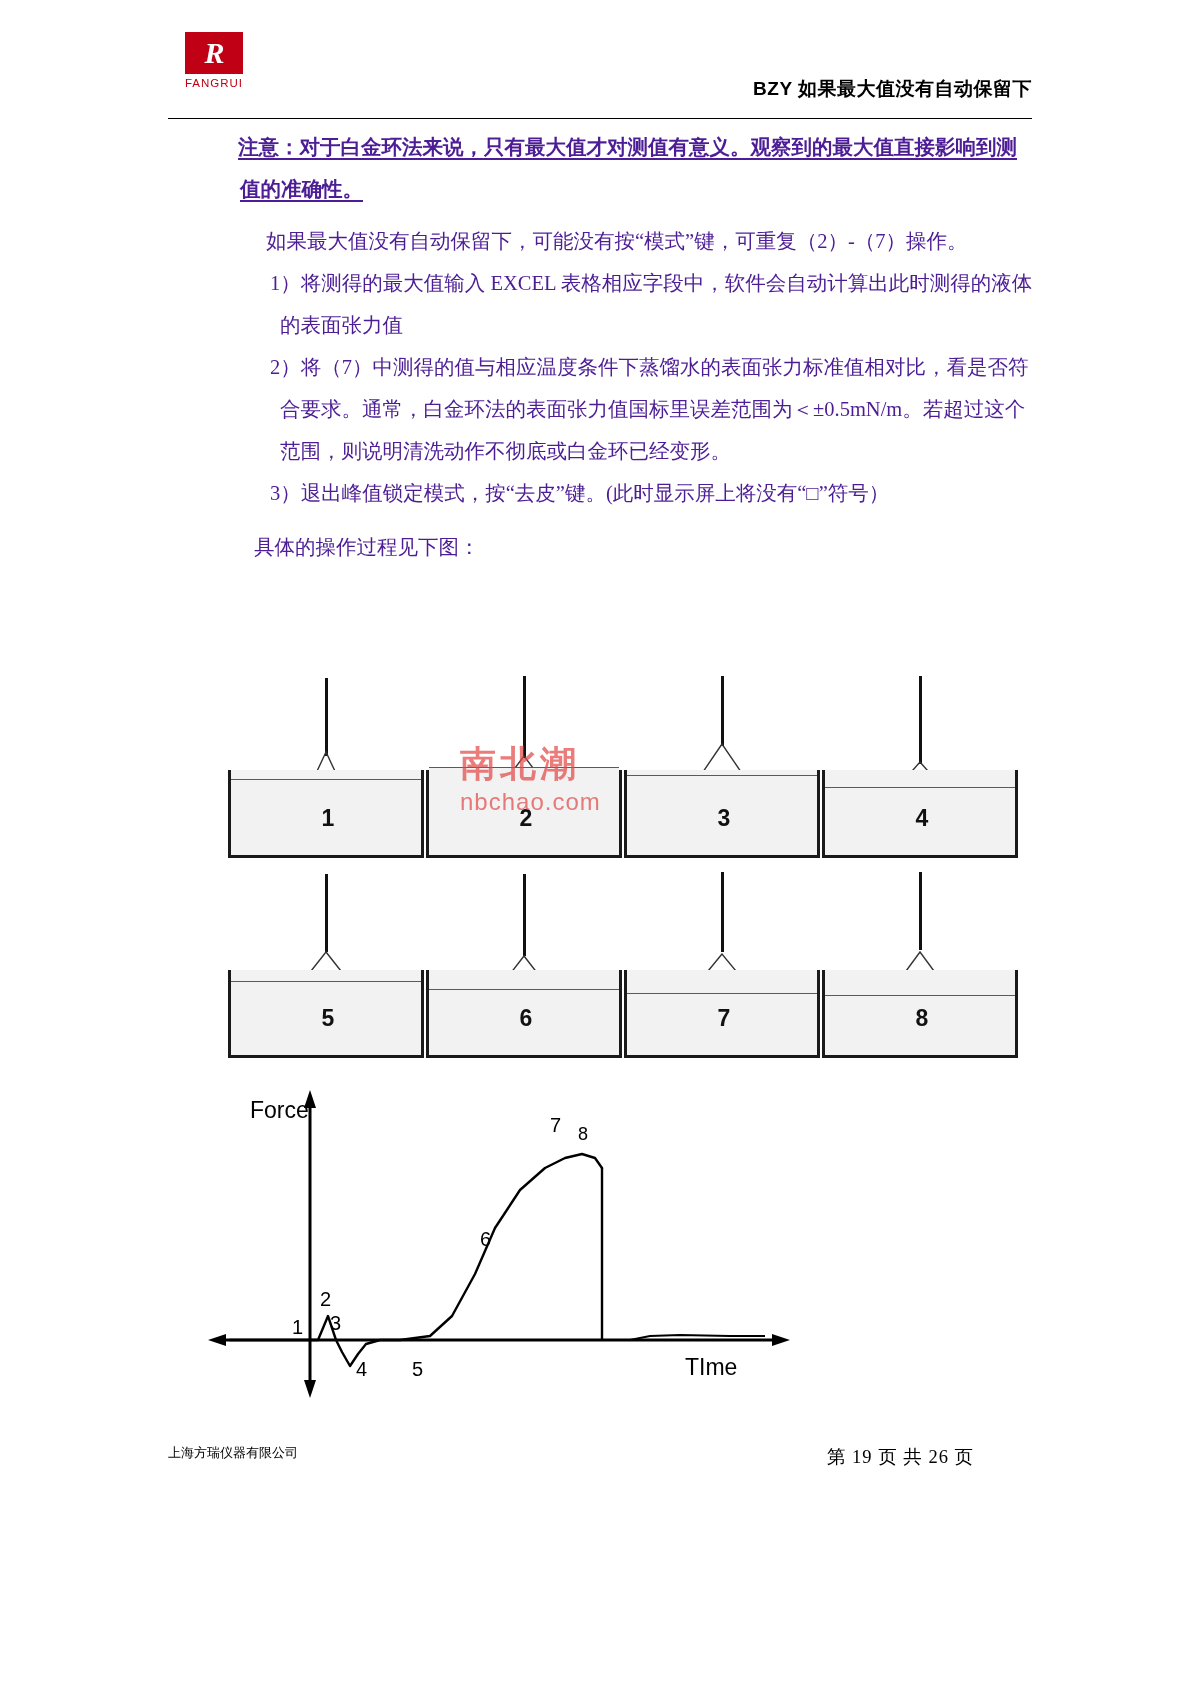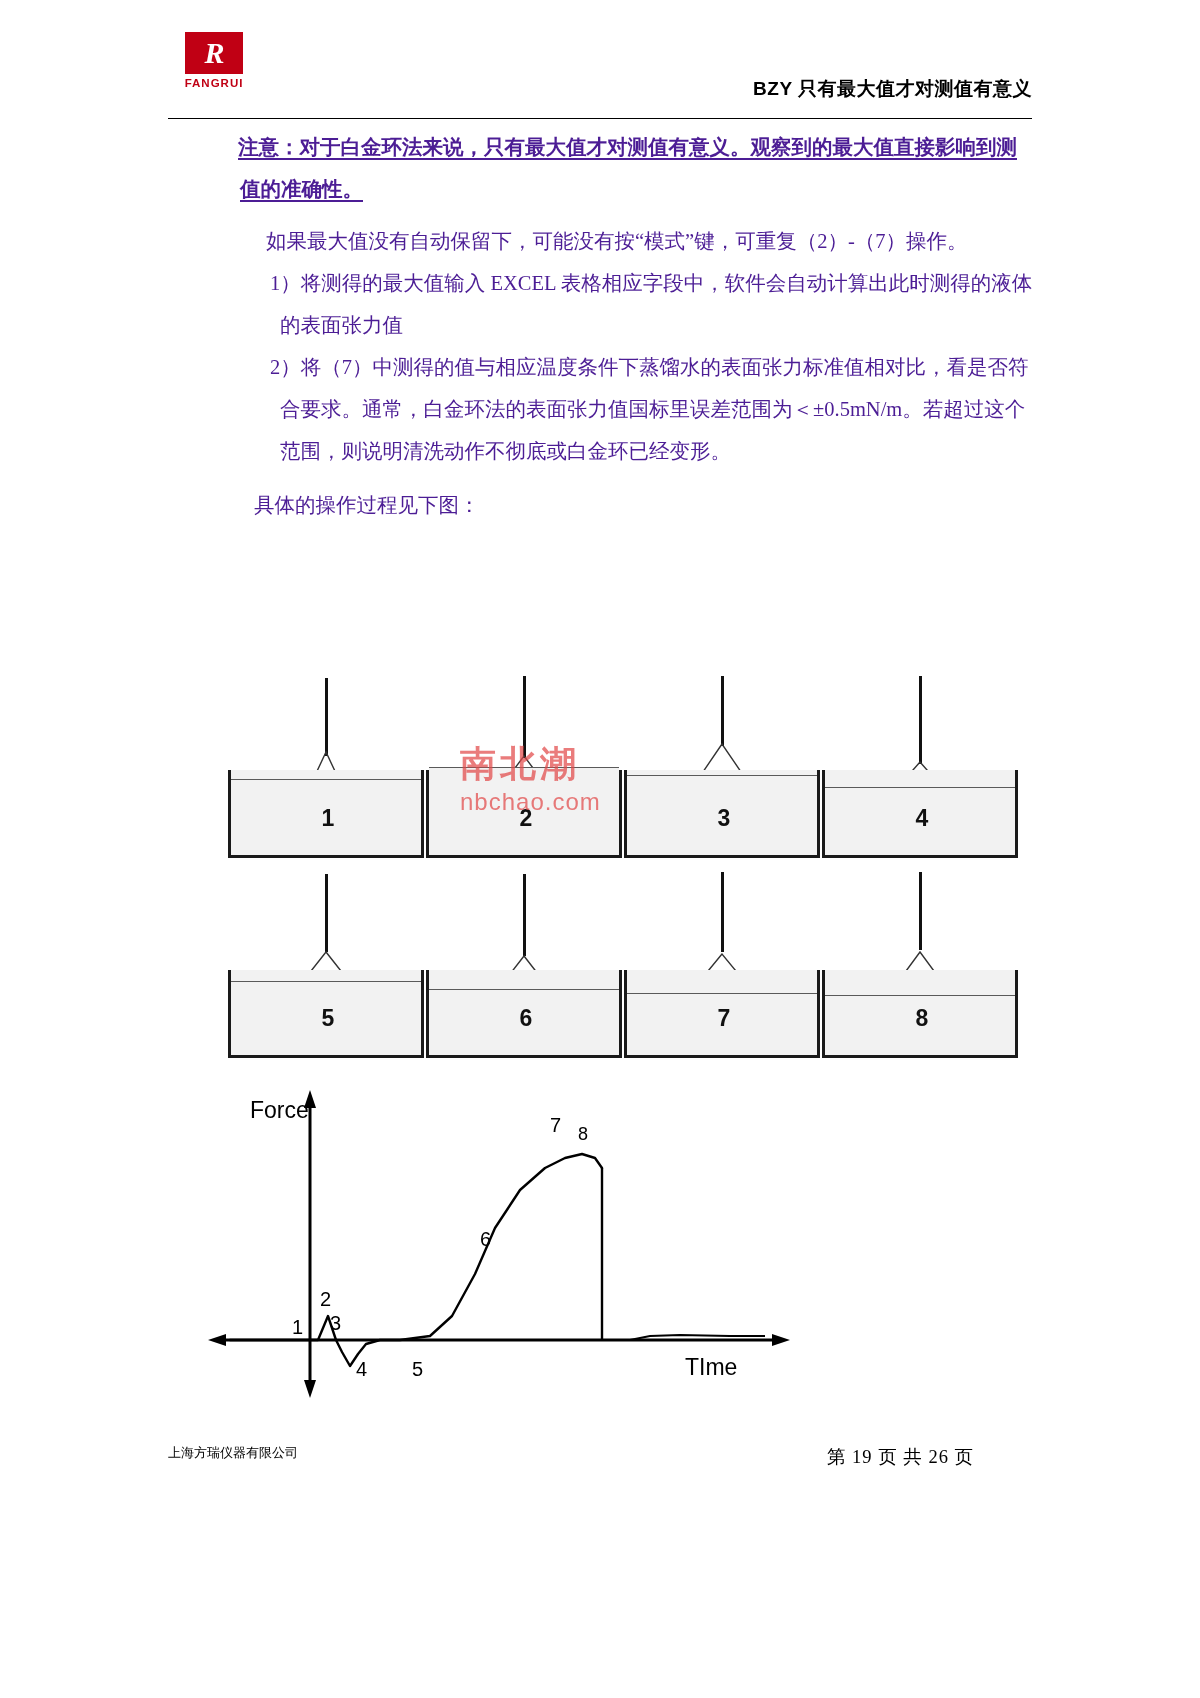--- a/index.html
+++ b/index.html
@@ -58,21 +58,21 @@
     font-weight: bold;
     font-style: italic;
     line-height: 1;
     letter-spacing: -1px;
   }
   .logo-word {
     margin-top: 3px;
     color: #c00014;
     font-family: "Liberation Sans", sans-serif;
     font-size: 11.5px;
-    font-weight: bold;
+    font-weight: normal;
     letter-spacing: 1px;
   }
   .header-title {
     position: absolute;
     right: 0;
     top: 44px;
     font-family: "Liberation Sans", sans-serif;
     font-size: 19px;
     font-weight: bold;
     color: #000;
@@ -268,29 +268,30 @@
 
 <div class="page">
 
   <div class="header">
     <div class="logo-box">
       <div class="logo-mark">
         <span>R</span>
       </div>
       <div class="logo-word">FANGRUI</div>
     </div>
-    <div class="header-title">BZY 只有最大值才对测值有意义</div>
+    <div class="header-title">BZY 如果最大值没有自动保留下</div>
     <div class="header-rule"></div>
   </div>
 
   <div class="content">
     <p class="notice">注意：对于白金环法来说，只有最大值才对测值有意义。观察到的最大值直接影响到测值的准确性。</p>
     <p class="para-indent">如果最大值没有自动保留下，可能没有按“模式”键，可重复（2）-（7）操作。</p>
     <p class="list-item">1）将测得的最大值输入 EXCEL 表格相应字段中，软件会自动计算出此时测得的液体的表面张力值</p>
     <p class="list-item sub">2）将（7）中测得的值与相应温度条件下蒸馏水的表面张力标准值相对比，看是否符合要求。通常，白金环法的表面张力值国标里误差范围为＜±0.5mN/m。若超过这个范围，则说明清洗动作不彻底或白金环已经变形。</p>
+    <p class="list-item sub">3）退出峰值锁定模式，按“去皮”键。(此时显示屏上将没有“□”符号）</p>
     <p class="para-after">具体的操作过程见下图：</p>
   </div>
 
   <div class="figure-rings">
 
     <div class="ring-row r1">
 
       <div class="cell c0">
         <div class="stem" style="top:10px; height:78px;"></div>
         <div class="ringwrap">

